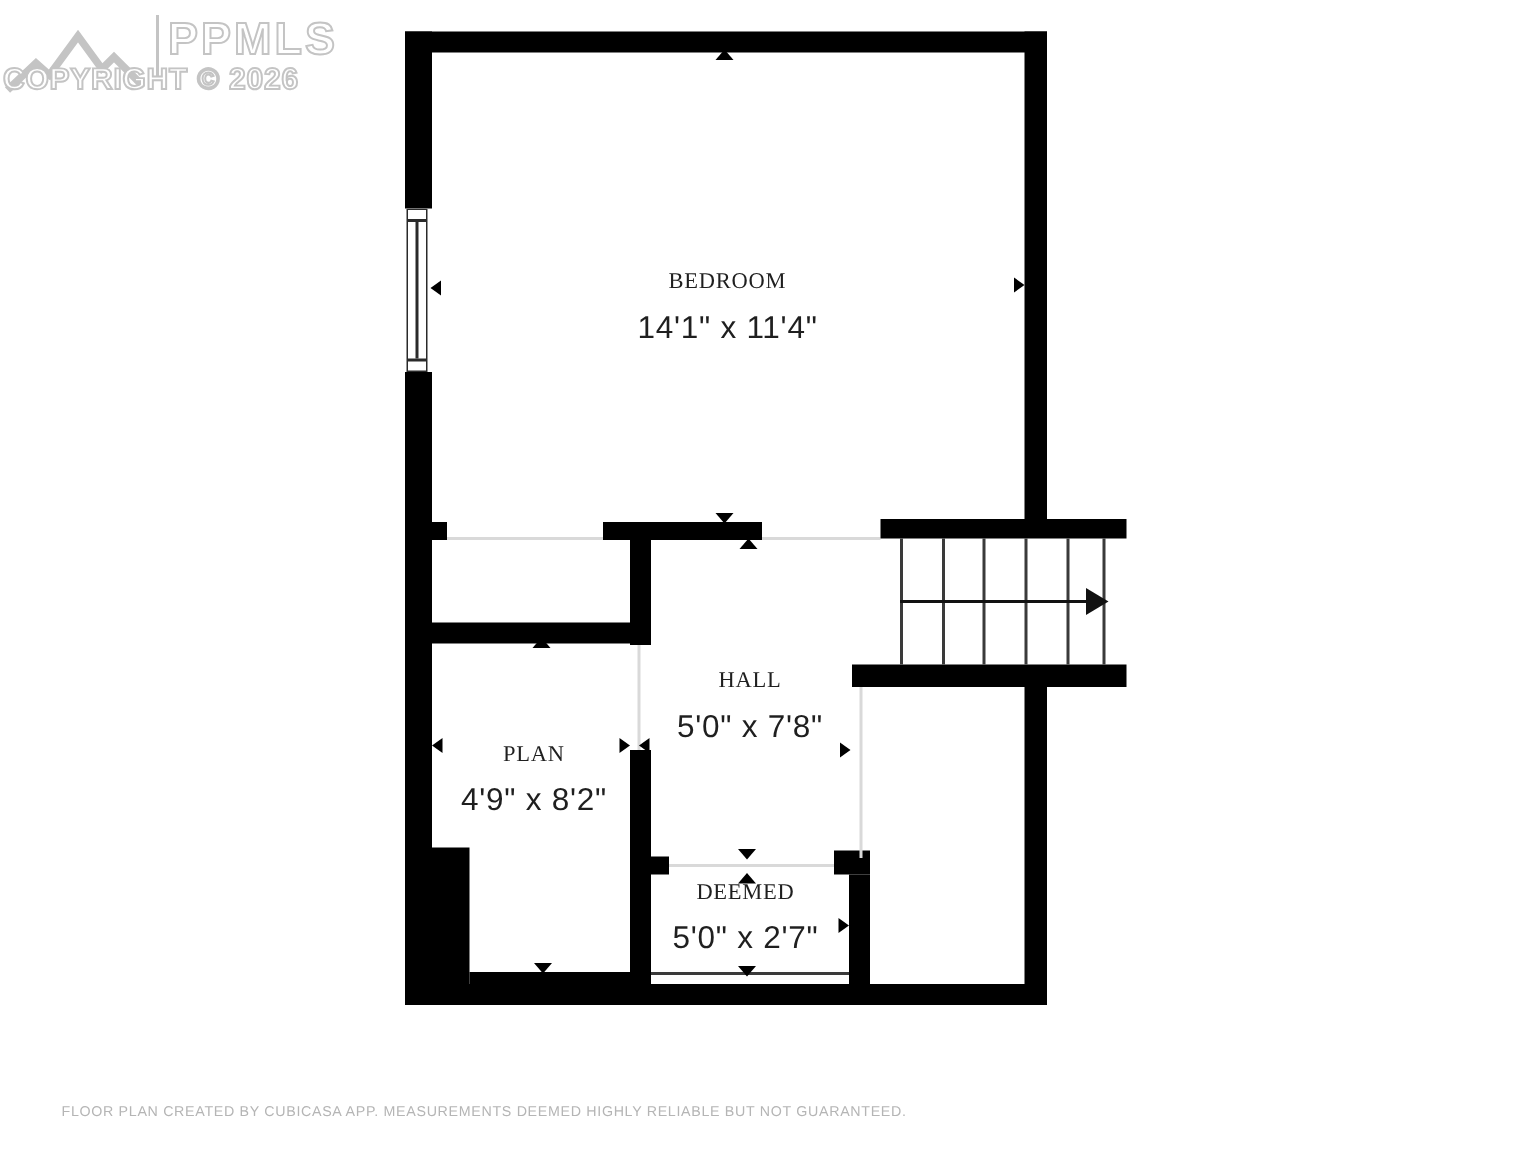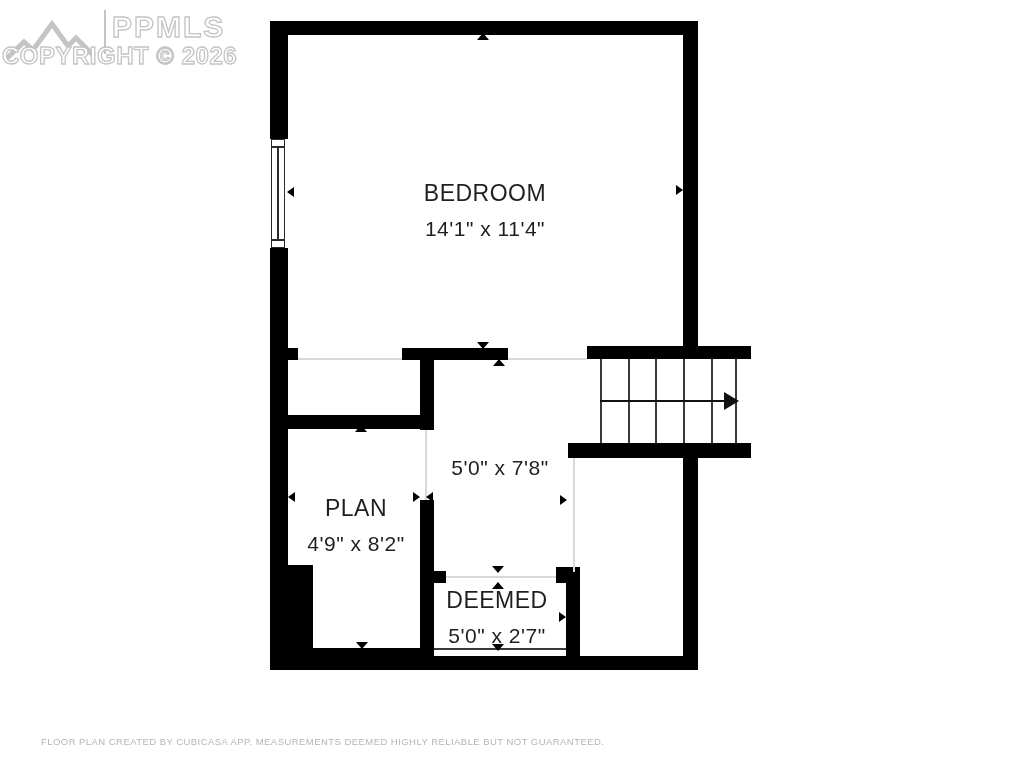--- a/index.html
+++ b/index.html
@@ -12,36 +12,36 @@
   
   .tr{position:absolute;background:#3a3a3a;}
   
   .tri{position:absolute;width:0;height:0;}
   .tri-up{border-left:6px solid transparent;border-right:6px solid transparent;border-bottom:7px solid #000;}
   .tri-down{border-left:6px solid transparent;border-right:6px solid transparent;border-top:7px solid #000;}
   .tri-left{border-top:5px solid transparent;border-bottom:5px solid transparent;border-right:7px solid #000;}
   .tri-right{border-top:5px solid transparent;border-bottom:5px solid transparent;border-left:7px solid #000;}
   
   .room-label{position:absolute;text-align:center;color:#1f1f1f;}
-  .room-name{font-size:23px;letter-spacing:0.5px;}
+  .room-name{font-size:15px;letter-spacing:0.5px;font-family:Liberation Serif, serif;}
   .room-dims{font-size:21px;margin-top:10px;letter-spacing:0.5px;}
   
   .window{position:absolute;left:271px;top:139px;width:14px;height:109px;background:#ffffff;
     border:1.6px solid #2a2a2a;box-sizing:border-box;}
   .window .cap{position:absolute;left:0;width:100%;height:1.6px;background:#2a2a2a;}
   .window .mid{position:absolute;top:8px;bottom:8px;left:50%;width:1.4px;margin-left:-0.7px;background:#2a2a2a;}
   
   .stair-arrow-line{position:absolute;left:600px;top:400px;width:127px;height:2px;background:#111;}
   .stair-arrow-head{position:absolute;left:724px;top:392px;width:0;height:0;
     border-top:9px solid transparent;border-bottom:9px solid transparent;border-left:15px solid #111;}
   
   .watermark{position:absolute;left:0;top:0;width:230px;height:90px;padding-left:27px;}
   .wm-stroke{color:#ffffff;-webkit-text-stroke:1.3px #c4c4c4;font-weight:bold;position:absolute;white-space:nowrap;}
   .wm-brand{left:112px;top:10px;font-size:30px;letter-spacing:2px;}
-  .wm-copy{left:2px;top:42px;font-size:24px;letter-spacing:0.5px;}
+  .wm-copy{left:2px;top:42px;font-size:20px;letter-spacing:0.5px;}
   .wm-divider{position:absolute;left:104px;top:10px;width:2px;height:44px;background:#c4c4c4;}
   .wm-logo{position:absolute;left:2px;top:12px;}
   
   .footer{position:absolute;left:0;top:736px;width:1024px;text-align:left;
     font-size:9.5px;color:#b5b5b5;letter-spacing:0.45px;padding-left:41px;}
 </style>
 </head>
 <body>
 
 <div class="canvas">
@@ -119,20 +119,21 @@
     <div class="tri tri-up" style="left:492px;top:582px;"></div>
     <div class="tri tri-left" style="left:425px;top:613px;"></div>
     <div class="tri tri-right" style="left:559px;top:612px;"></div>
     <div class="tri tri-down" style="left:492px;top:644px;"></div>
 
     <div class="room-label" style="left:335px;top:180px;width:300px;">
       <div class="room-name">BEDROOM</div>
       <div class="room-dims">14'1" x 11'4"</div>
     </div>
     <div class="room-label" style="left:400px;top:446px;width:200px;">
+      <div class="room-name">HALL</div>
       <div class="room-dims">5'0" x 7'8"</div>
     </div>
     <div class="room-label" style="left:256px;top:495px;width:200px;">
       <div class="room-name">PLAN</div>
       <div class="room-dims">4'9" x 8'2"</div>
     </div>
     <div class="room-label" style="left:397px;top:587px;width:200px;">
       <div class="room-name">DEEMED</div>
       <div class="room-dims">5'0" x 2'7"</div>
     </div>

